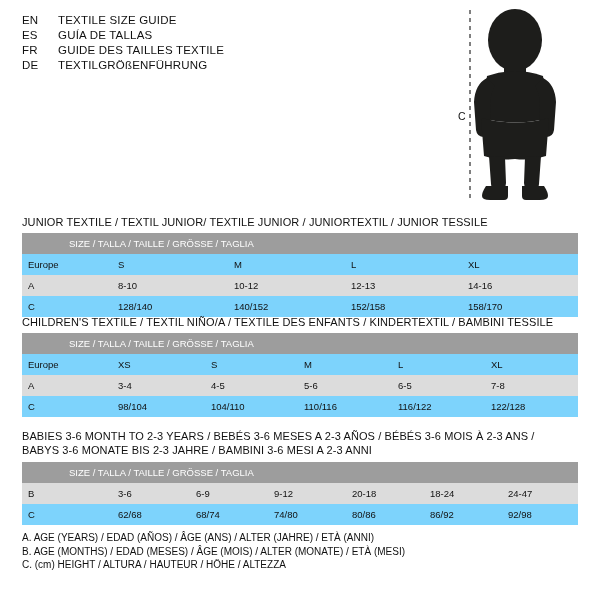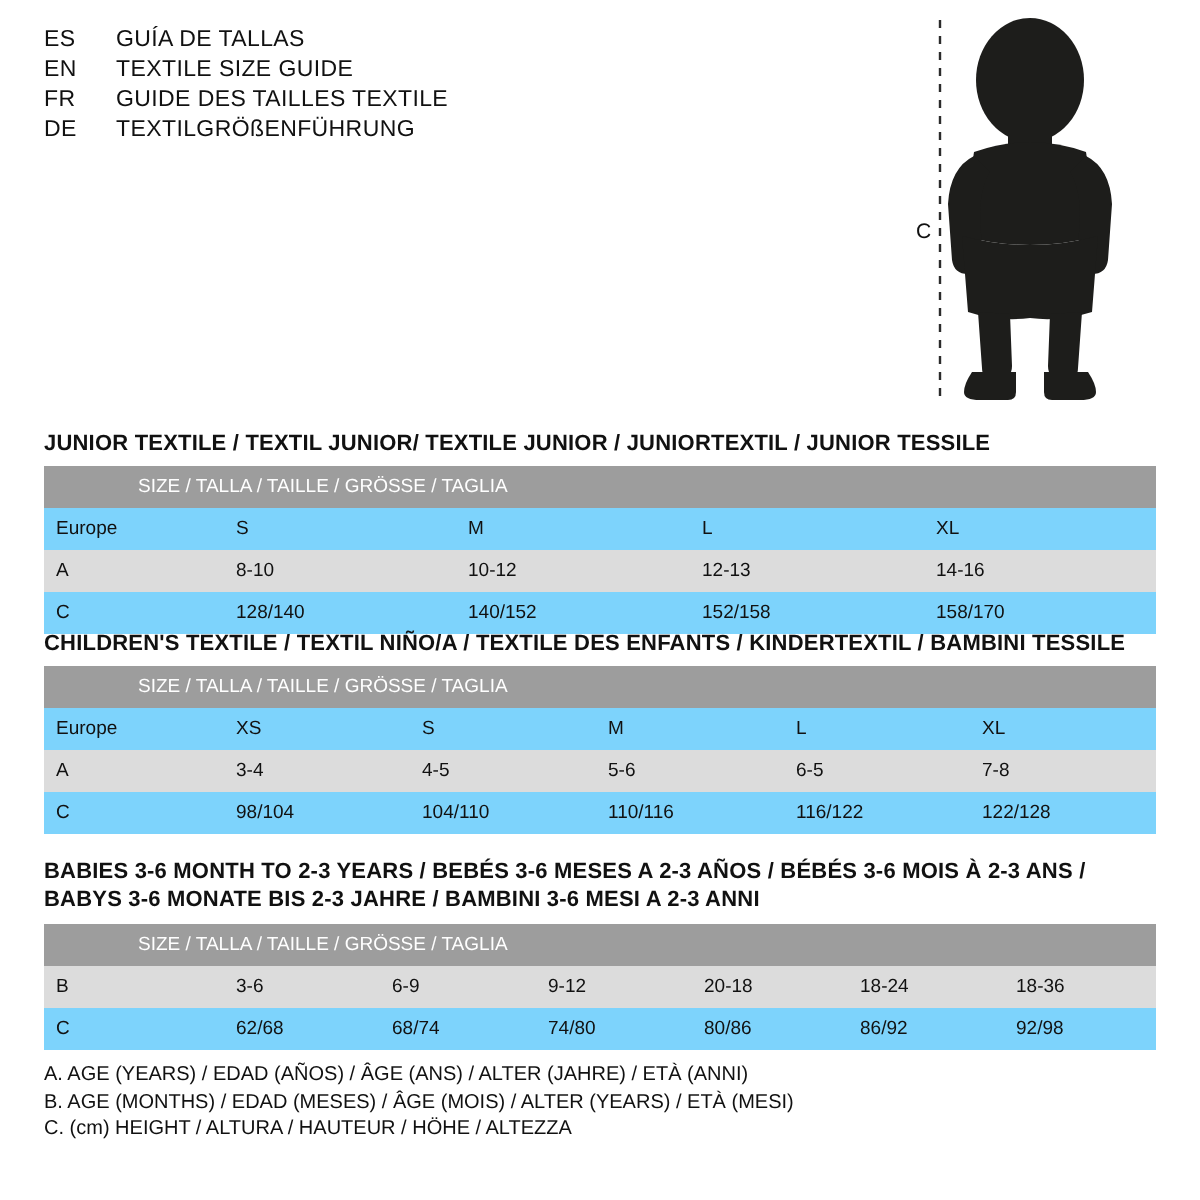--- a/index.html
+++ b/index.html
@@ -68,21 +68,21 @@
   }
 
   
   .section {
     position: absolute;
     left: 22px;
     width: 556px;
   }
   .sec-title {
     font-size: 11px;
-    font-weight: bold;
+    font-weight: normal;
     color: #111;
     margin-bottom: 5px;
     letter-spacing: 0.1px;
     white-space: nowrap;
   }
   .sec-title.two-line {
     line-height: 14px;
   }
   table.size {
     border-collapse: collapse;
@@ -124,26 +124,26 @@
     white-space: nowrap;
   }
 </style>
 </head>
 <body>
 
 <div class="page">
 
   <div class="header">
     <div class="hdr-row">
+      <span class="hdr-lang">EN</span>
+      <span class="hdr-text">TEXTILE SIZE GUIDE</span>
+    </div>
+    <div class="hdr-row">
       <span class="hdr-lang">ES</span>
       <span class="hdr-text">GUÍA DE TALLAS</span>
-    </div>
-    <div class="hdr-row">
-      <span class="hdr-lang">EN</span>
-      <span class="hdr-text">TEXTILE SIZE GUIDE</span>
     </div>
     <div class="hdr-row">
       <span class="hdr-lang">FR</span>
       <span class="hdr-text">GUIDE DES TAILLES TEXTILE</span>
     </div>
     <div class="hdr-row">
       <span class="hdr-lang">DE</span>
       <span class="hdr-text">TEXTILGRÖßENFÜHRUNG</span>
     </div>
   </div>
@@ -280,34 +280,34 @@
         <tr class="hdr">
           <td colspan="7">SIZE / TALLA / TAILLE / GRÖSSE / TAGLIA</td>
         </tr>
         <tr class="shaded">
           <td>B</td>
           <td>3-6</td>
           <td>6-9</td>
           <td>9-12</td>
           <td>20-18</td>
           <td>18-24</td>
-          <td>18-36</td>
+          <td>24-47</td>
         </tr>
         <tr class="plain">
           <td>C</td>
           <td>62/68</td>
           <td>68/74</td>
           <td>74/80</td>
           <td>80/86</td>
           <td>86/92</td>
           <td>92/98</td>
         </tr>
       </tbody>
     </table>
   </div>
 
   <div class="footnotes">
     <div>A. AGE (YEARS) / EDAD (AÑOS) / ÂGE (ANS) / ALTER (JAHRE) / ETÀ (ANNI)</div>
-    <div>B. AGE (MONTHS) / EDAD (MESES) / ÂGE (MOIS) / ALTER (YEARS) / ETÀ (MESI)</div>
+    <div>B. AGE (MONTHS) / EDAD (MESES) / ÂGE (MOIS) / ALTER (MONATE) / ETÀ (MESI)</div>
     <div>C. (cm) HEIGHT / ALTURA / HAUTEUR / HÖHE / ALTEZZA</div>
   </div>
 
 </div>
 
 </body></html>

